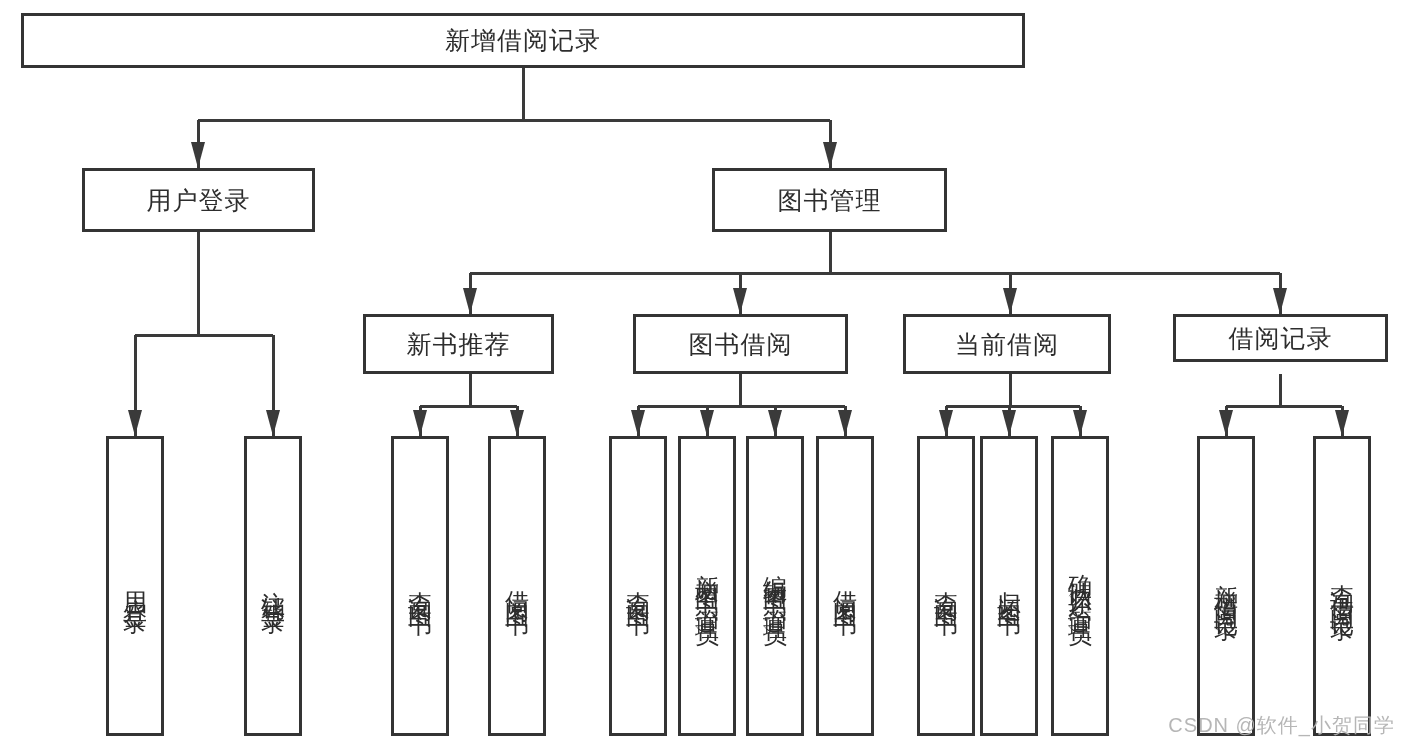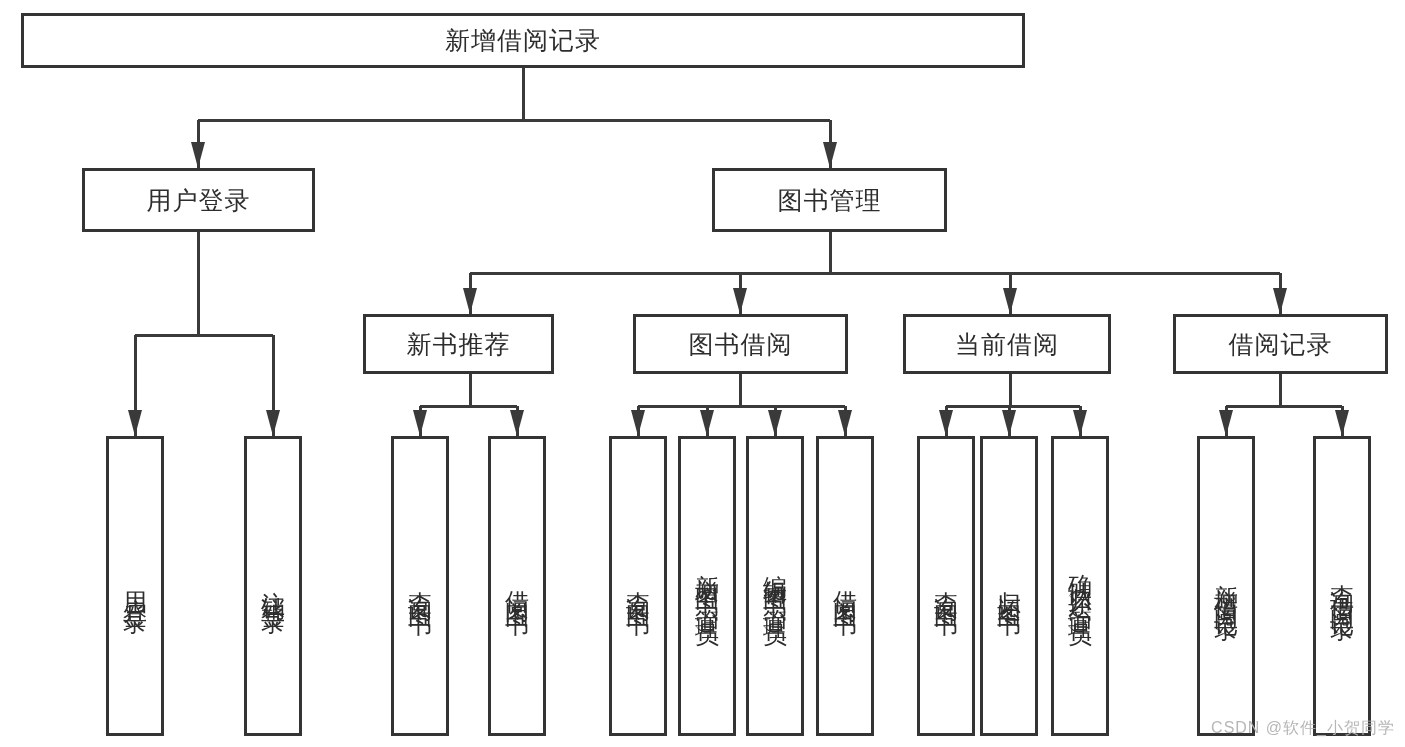--- a/index.html
+++ b/index.html
@@ -13,21 +13,21 @@
     display:flex;align-items:center;justify-content:center;z-index:1;
   }
   .hlabel{font-size:25px;letter-spacing:1px;white-space:nowrap;}
   .leaf{width:58px;top:436px;height:300px;}
   .vtext{
     writing-mode:vertical-rl;text-orientation:mixed;
     font-size:24px;line-height:1;letter-spacing:7px;white-space:nowrap;
   }
   .watermark{
     position:absolute;right:10px;bottom:8px;z-index:5;
-    font-size:16px;color:rgba(178,178,178,0.95);letter-spacing:1px;white-space:nowrap;
+    font-size:20px;color:rgba(178,178,178,0.95);letter-spacing:1px;white-space:nowrap;
   }
 </style>
 </head>
 <body>
 
 <div class="canvas">
 
   <svg class="wires" width="1405" height="747" viewBox="0 0 1405 747">
     <defs>
       <marker id="arrow" markerUnits="userSpaceOnUse" markerWidth="26" markerHeight="16" viewBox="0 0 26 16" refX="26" refY="8" orient="auto">
@@ -91,21 +91,21 @@
 
   <div class="box" style="left:363px;top:314px;width:191px;height:60px;">
     <span class="hlabel">新书推荐</span>
   </div>
   <div class="box" style="left:633px;top:314px;width:215px;height:60px;">
     <span class="hlabel">图书借阅</span>
   </div>
   <div class="box" style="left:903px;top:314px;width:208px;height:60px;">
     <span class="hlabel">当前借阅</span>
   </div>
-  <div class="box" style="left:1173px;top:314px;width:215px;height:60px;text-align:center;">
+  <div class="box" style="left:1173px;top:314px;width:215px;height:48px;text-align:center;">
     <span class="hlabel">借阅记录</span>
   </div>
 
   <div class="box leaf" style="left:106px;">
     <span class="vtext">用户登录</span>
   </div>
   <div class="box leaf" style="left:244px;">
     <span class="vtext">注销登录</span>
   </div>
 

